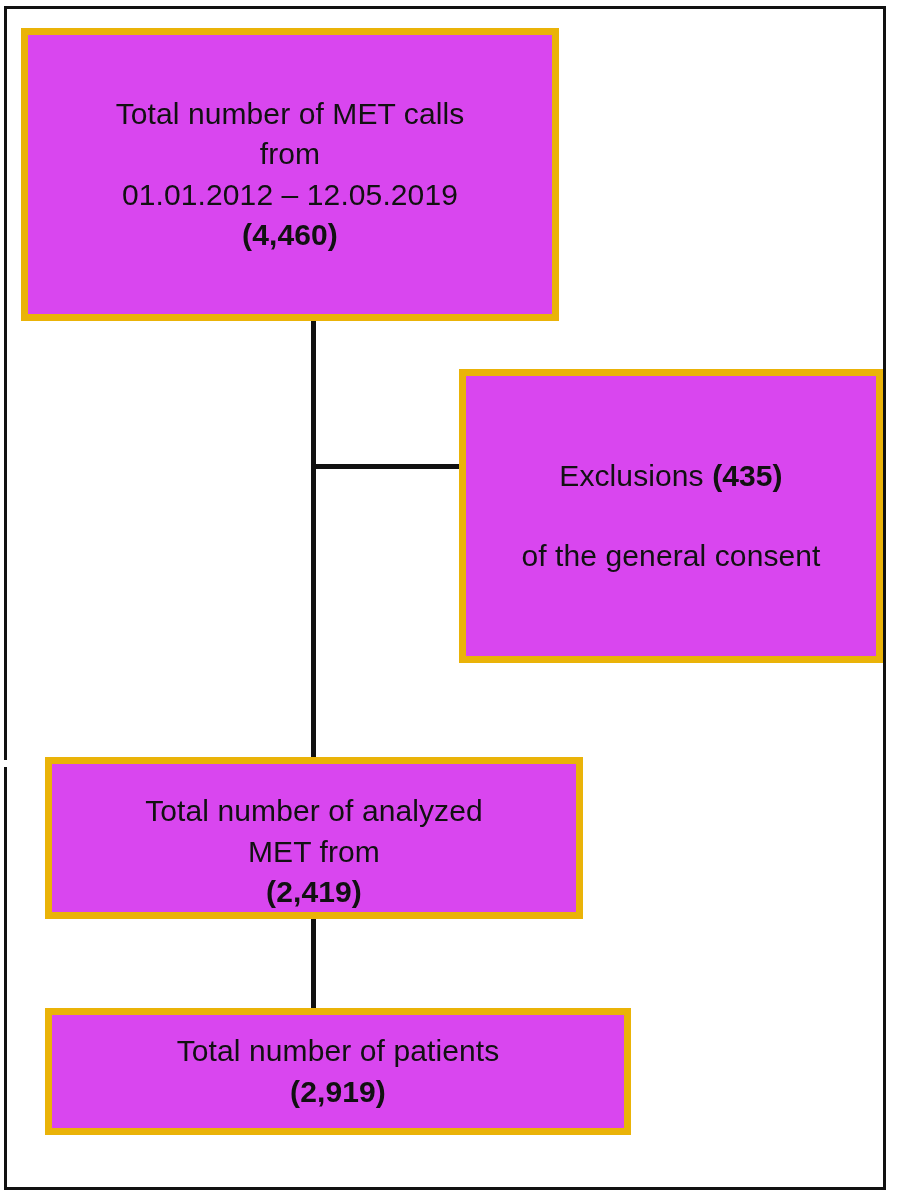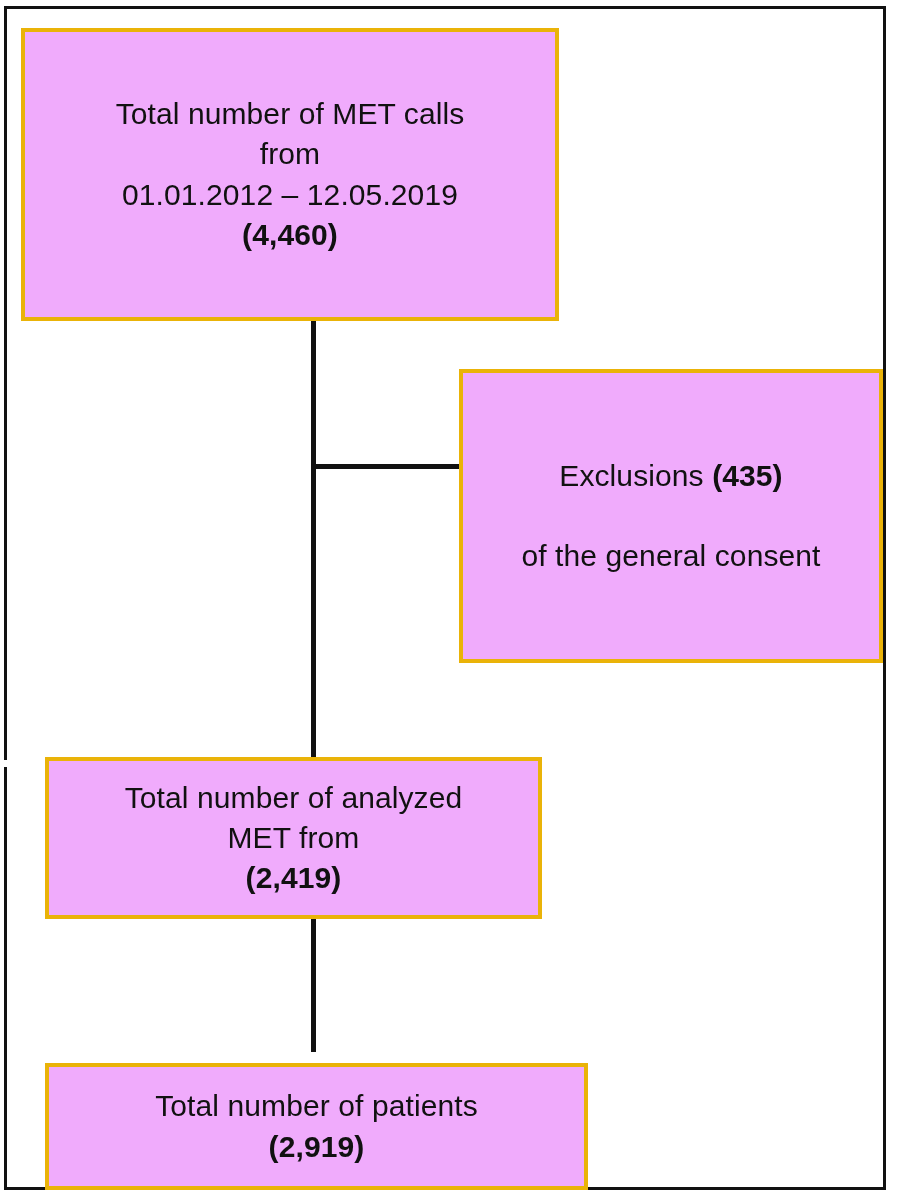--- a/index.html
+++ b/index.html
@@ -33,22 +33,22 @@
     left: 3px;
     top: 760px;
     width: 6px;
     height: 7px;
     background: #ffffff;
   }
   
   .node {
     position: absolute;
     box-sizing: border-box;
-    border: 4px solid #eab308;
-    background: #f0abfc;
+    border: 7px solid #eab308;
+    background: #d946ef;
     display: flex;
     align-items: center;
     justify-content: center;
     text-align: center;
     color: #111111;
   }
   .node .txt {
     line-height: 1.34;
     font-size: 30px;
     padding: 0 8px;
@@ -67,27 +67,28 @@
   }
   #node-exclusions {
     left: 459px;
     top: 369px;
     width: 424px;
     height: 294px;
   }
   #node-analyzed-calls {
     left: 45px;
     top: 757px;
-    width: 497px;
+    width: 538px;
     height: 162px;
+    align-items: flex-end;
   }
   #node-patients {
     left: 45px;
-    top: 1063px;
-    width: 543px;
+    top: 1008px;
+    width: 586px;
     height: 127px;
   }
   
   .conn {
     position: absolute;
     background: #111111;
   }
   .conn-v { width: 5px; }
   .conn-h { height: 5px; }
   #conn-total-to-analyzed {

